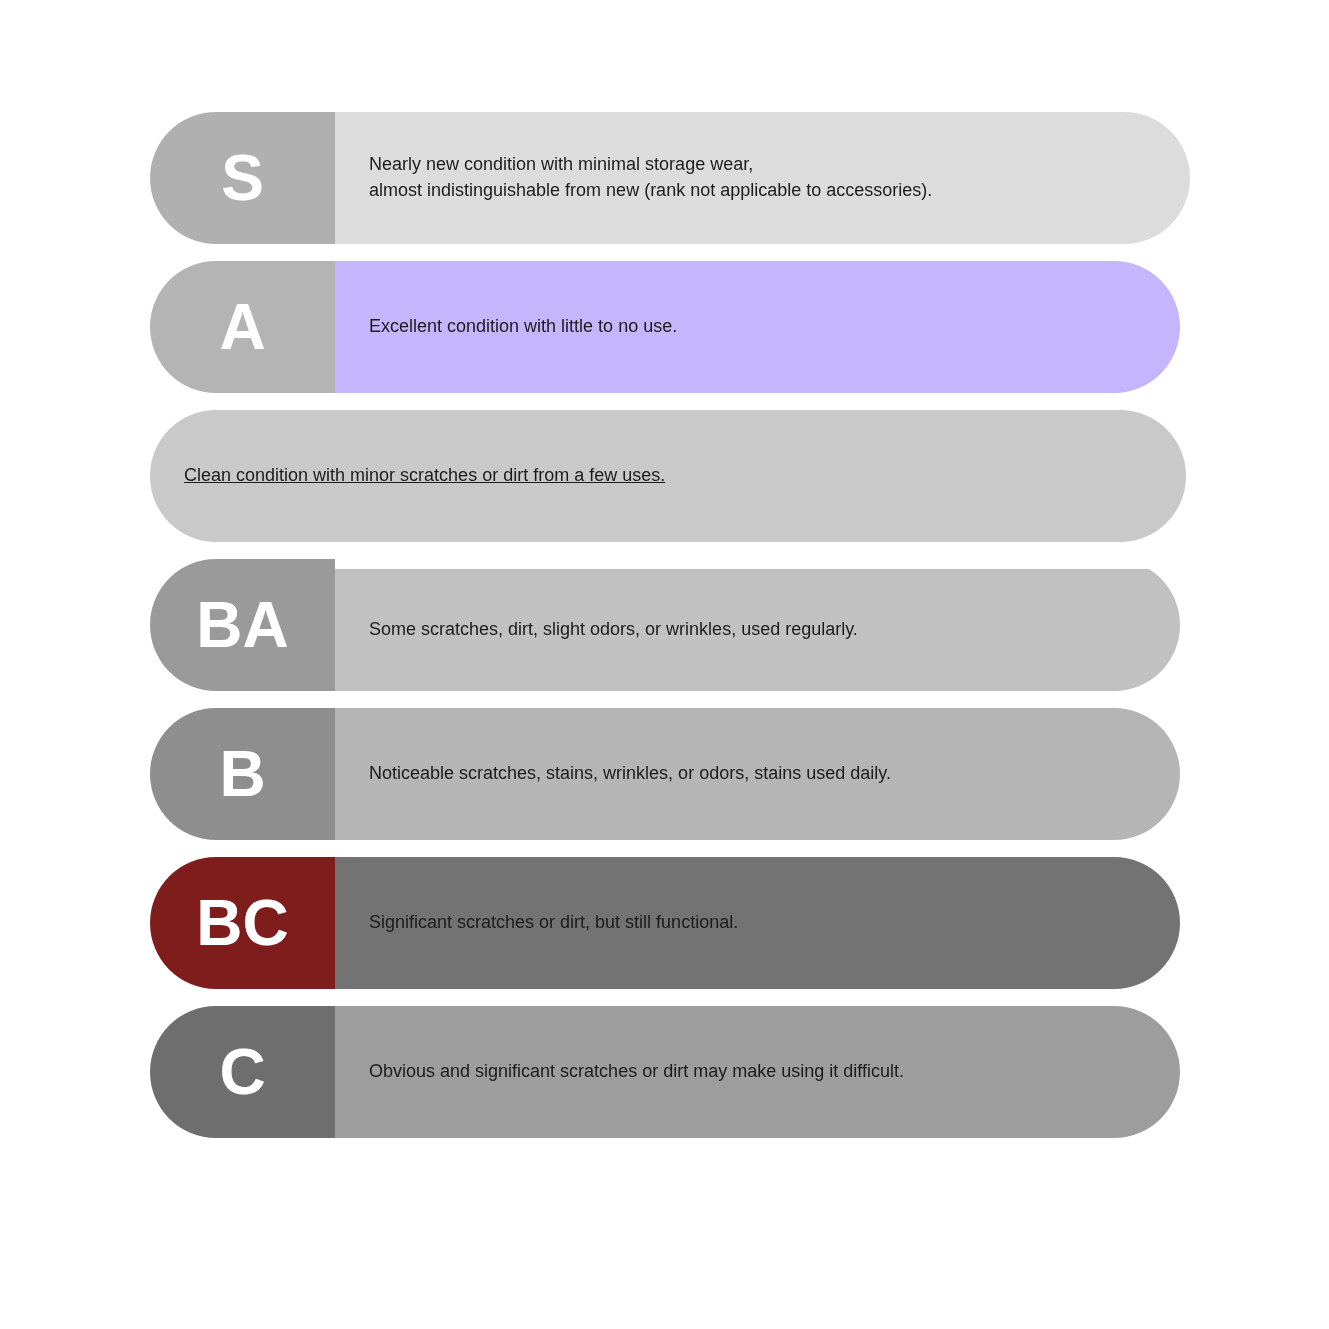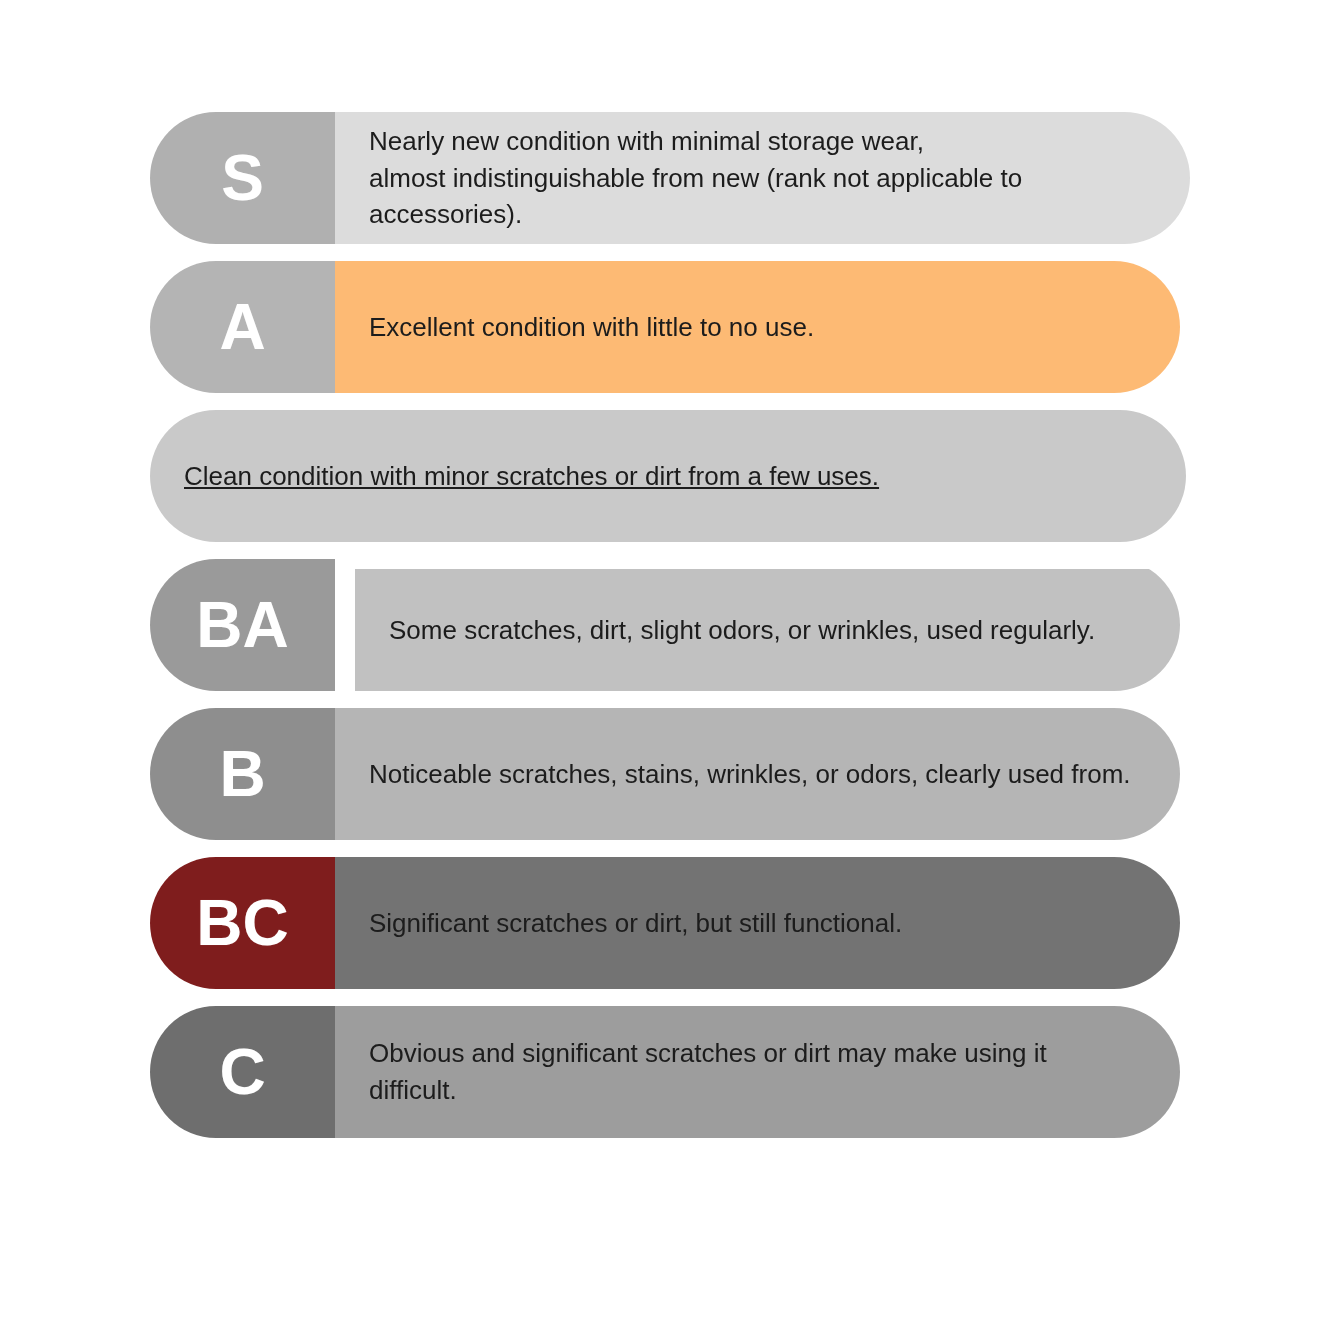--- a/index.html
+++ b/index.html
@@ -40,61 +40,61 @@
     line-height: 1;
     text-shadow: 0 0 1px rgba(255,255,255,0.25);
   }
   .rank-desc {
     flex: 1 1 auto;
     display: flex;
     align-items: center;
     padding-left: 34px;
     padding-right: 40px;
     color: #1c1c1c;
-    font-size: 26px;
+    font-size: 18px;
     line-height: 1.42;
     white-space: pre-line;
   }
   
   .w-1 { width: 1040px; }
   .w-2 { width: 1030px; }
   .w-3 { width: 1036px; }
-  .w-4 { width: 1030px; gap: 20px; }
+  .w-4 { width: 1030px; }
   .w-5 { width: 1030px; }
   .w-6 { width: 1030px; }
   .w-7 { width: 1030px; }
 </style>
 </head>
 <body>
 
 <div id="chart">
 
   <div class="rank-row w-1">
     <div class="rank-badge" style="background: rgb(176, 176, 176);">S</div>
     <div class="rank-desc" style="background: rgb(220, 220, 220);">Nearly new condition with minimal storage wear,
 almost indistinguishable from new (rank not applicable to accessories).</div>
   </div>
 
   <div class="rank-row w-2">
     <div class="rank-badge" style="background: rgb(180, 180, 180);">A</div>
-    <div class="rank-desc" style="background: #fdba74;">Excellent condition with little to no use.</div>
+    <div class="rank-desc" style="background: #c4b5fd;">Excellent condition with little to no use.</div>
   </div>
 
   <div class="rank-row w-3">
     <div class="rank-desc" style="background: rgb(201, 201, 201); text-decoration: underline;">Clean condition with minor scratches or dirt from a few uses.</div>
   </div>
 
   <div class="rank-row w-4">
     <div class="rank-badge" style="background: rgb(154, 154, 154);">BA</div>
     <div class="rank-desc" style="background: rgb(193, 193, 193); margin-top: 10px;">Some scratches, dirt, slight odors, or wrinkles, used regularly.</div>
   </div>
 
   <div class="rank-row w-5">
     <div class="rank-badge" style="background: rgb(142, 142, 142);">B</div>
-    <div class="rank-desc" style="background: rgb(181, 181, 181);">Noticeable scratches, stains, wrinkles, or odors, clearly used from.</div>
+    <div class="rank-desc" style="background: rgb(181, 181, 181);">Noticeable scratches, stains, wrinkles, or odors, stains used daily.</div>
   </div>
 
   <div class="rank-row w-6">
     <div class="rank-badge" style="background: #7f1d1d;">BC</div>
     <div class="rank-desc" style="background: #737373;">Significant scratches or dirt, but still functional.</div>
   </div>
 
   <div class="rank-row w-7">
     <div class="rank-badge" style="background: rgb(110, 110, 110);">C</div>
     <div class="rank-desc" style="background: rgb(157, 157, 157);">Obvious and significant scratches or dirt may make using it difficult.</div>

